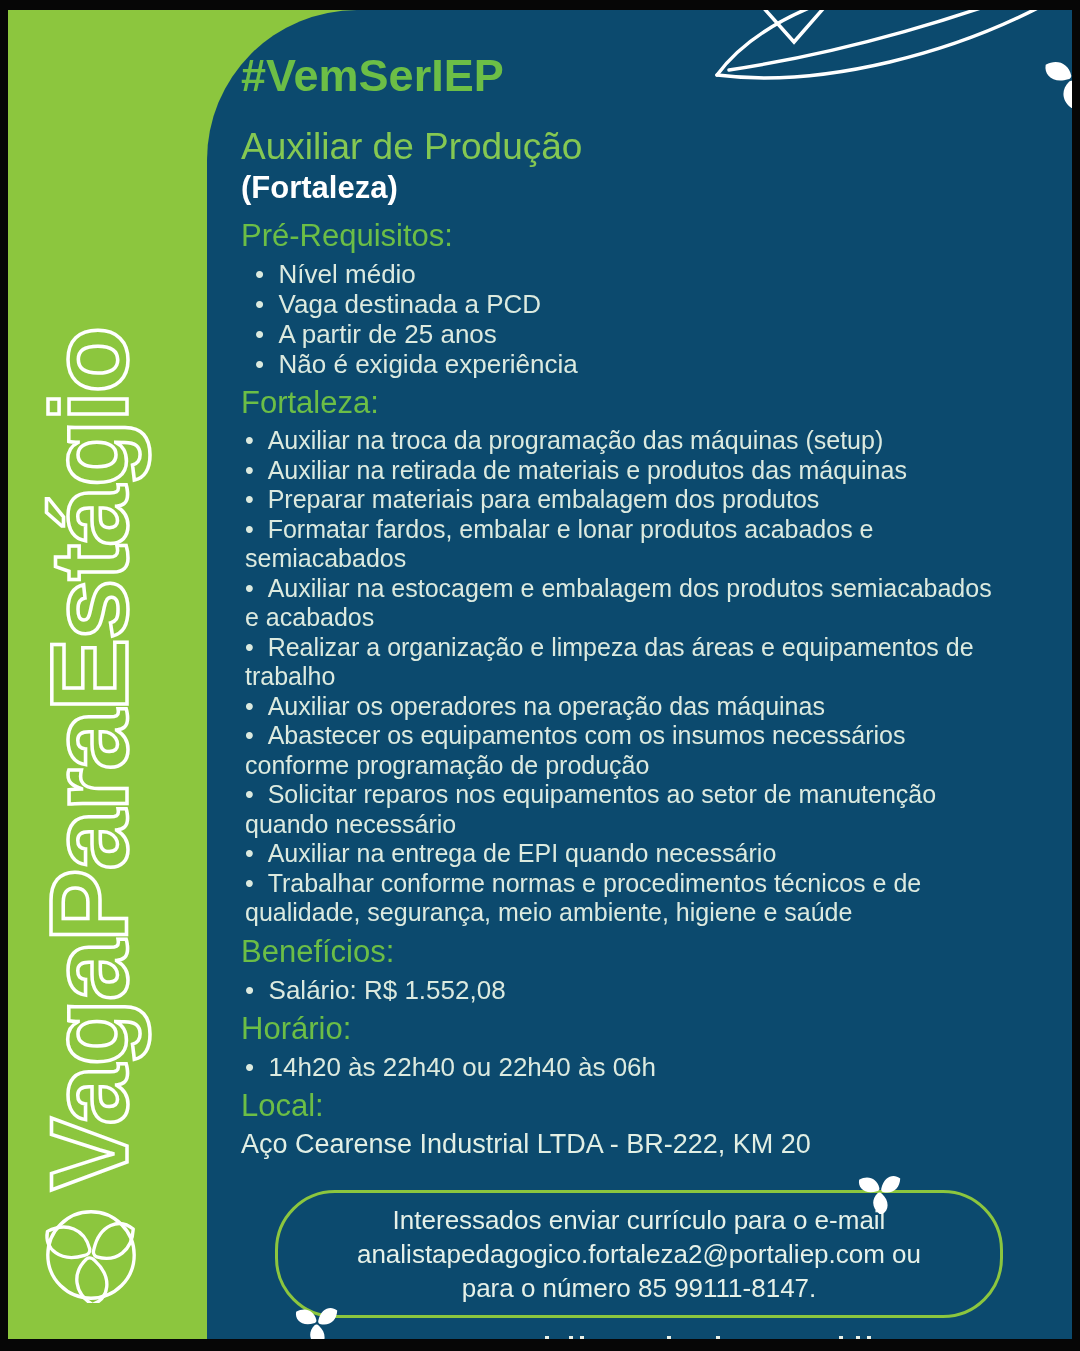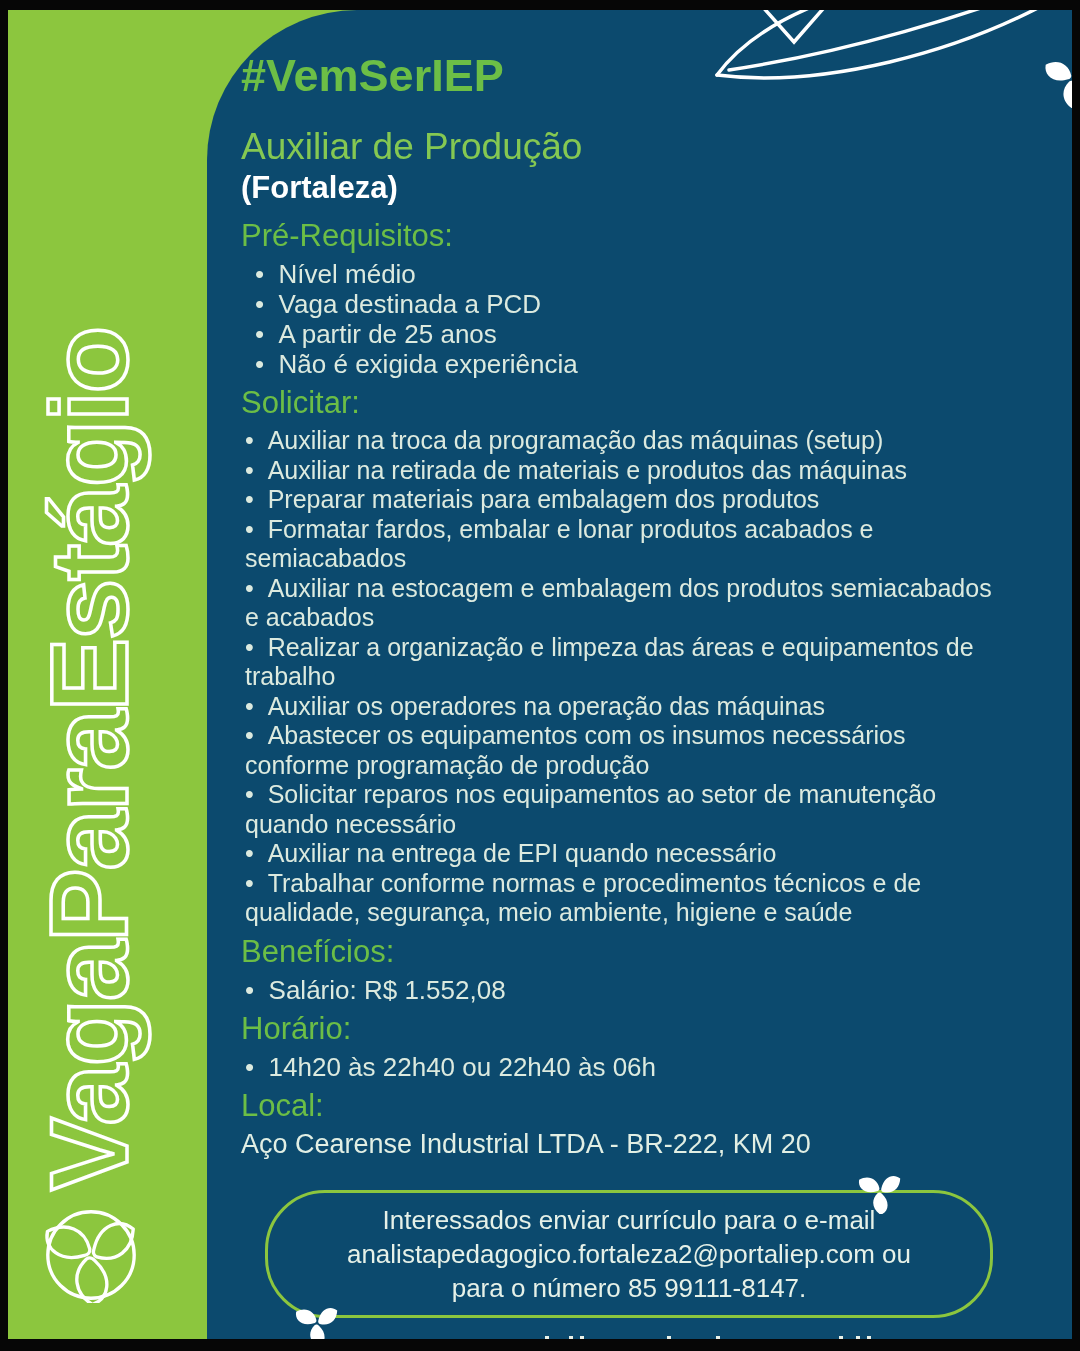--- a/index.html
+++ b/index.html
@@ -28,21 +28,21 @@
 
   .sec-heading{font-size:31px;font-weight:normal;color:#6CBE46;margin:6px 0 5px 0;}
   .bullet-list{color:#DCEADF;}
   .list-req .bullet-item{font-size:26px;line-height:30px;padding-left:14px;}
   .list-act{max-width:805px;}
   .list-act .bullet-item{font-size:25px;line-height:29.5px;padding-left:4px;}
   .list-one .bullet-item{font-size:26px;line-height:30px;padding-left:4px;}
   .address{font-size:27px;line-height:31px;color:#E2EFE4;margin-top:2px;}
 
   
-  .contact-box{position:absolute;left:257px;top:1180px;width:728px;height:128px;
+  .contact-box{position:absolute;left:267px;top:1180px;width:728px;height:128px;
                border:3px solid #8CC63E;border-radius:60px;box-sizing:border-box;
                display:flex;flex-direction:column;justify-content:center;align-items:center;
                color:#E6F1E8;font-size:26px;line-height:34px;text-align:center;}
 
   .leaf-solid{position:absolute;width:46px;height:46px;}
   .leaf-box-tr{left:849px;top:1158px;}
   .leaf-box-bl{left:286px;top:1290px;}
 
   
   .iep-logo{position:absolute;left:836px;top:40px;display:flex;align-items:center;}
@@ -111,21 +111,21 @@
           <div class="sec-heading">Pré-Requisitos:</div>
           <div class="bullet-list list-req">
               <div class="bullet-item">•&nbsp;&nbsp;Nível médio</div>
               <div class="bullet-item">•&nbsp;&nbsp;Vaga destinada a PCD</div>
               <div class="bullet-item">•&nbsp;&nbsp;A partir de 25 anos</div>
               <div class="bullet-item">•&nbsp;&nbsp;Não é exigida experiência</div>
             </div>
         </div>
 
         <div>
-          <div class="sec-heading">Solicitar:</div>
+          <div class="sec-heading">Fortaleza:</div>
           <div class="bullet-list list-act">
               <div class="bullet-item">•&nbsp;&nbsp;Auxiliar na troca da programação das máquinas (setup)</div>
               <div class="bullet-item">•&nbsp;&nbsp;Auxiliar na retirada de materiais e produtos das máquinas</div>
               <div class="bullet-item">•&nbsp;&nbsp;Preparar materiais para embalagem dos produtos</div>
               <div class="bullet-item">•&nbsp;&nbsp;Formatar fardos, embalar e lonar produtos acabados e semiacabados</div>
               <div class="bullet-item">•&nbsp;&nbsp;Auxiliar na estocagem e embalagem dos produtos semiacabados e acabados</div>
               <div class="bullet-item">•&nbsp;&nbsp;Realizar a organização e limpeza das áreas e equipamentos de trabalho</div>
               <div class="bullet-item">•&nbsp;&nbsp;Auxiliar os operadores na operação das máquinas</div>
               <div class="bullet-item">•&nbsp;&nbsp;Abastecer os equipamentos com os insumos necessários conforme programação de produção</div>
               <div class="bullet-item">•&nbsp;&nbsp;Solicitar reparos nos equipamentos ao setor de manutenção quando necessário</div>

